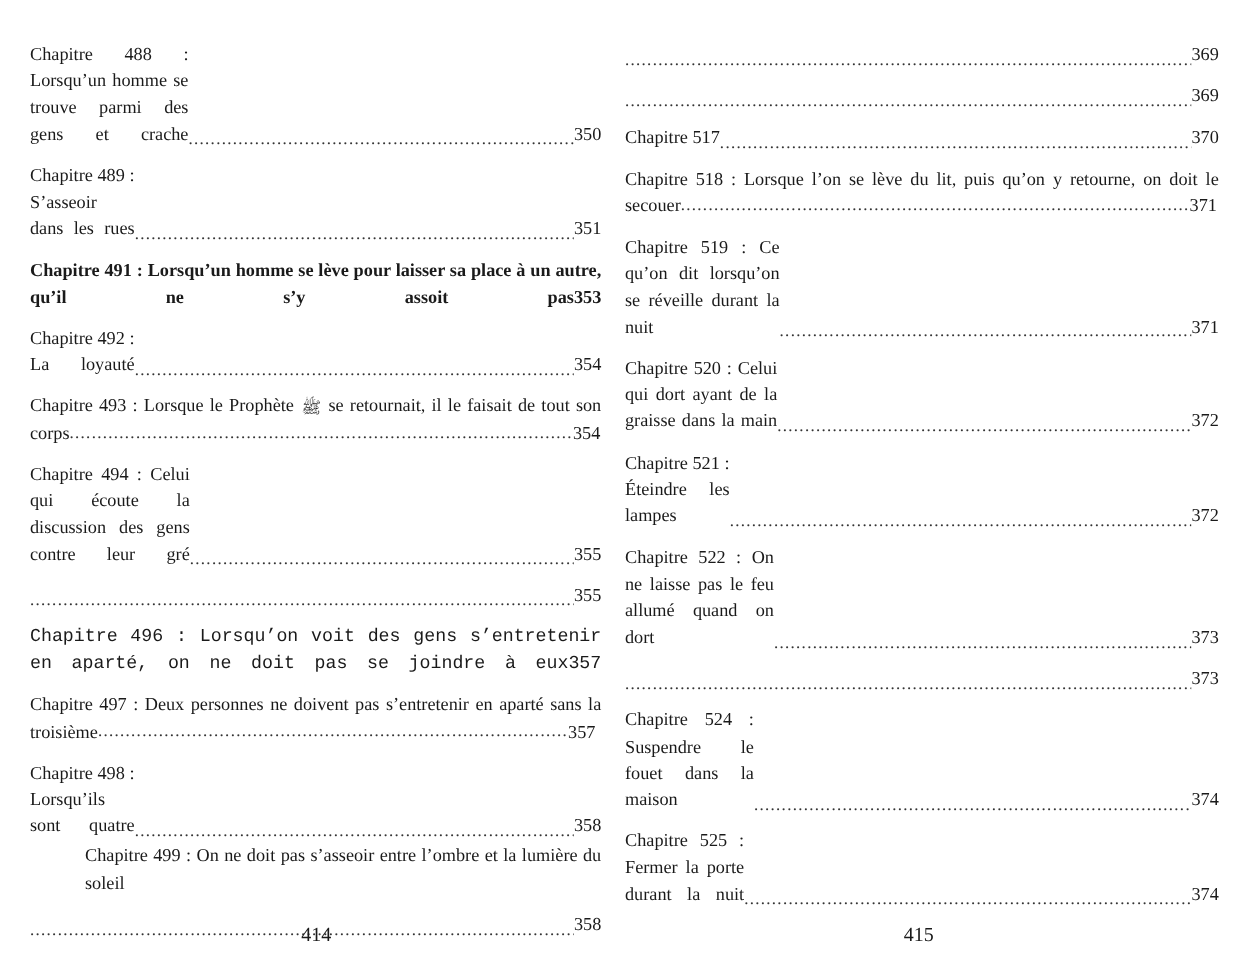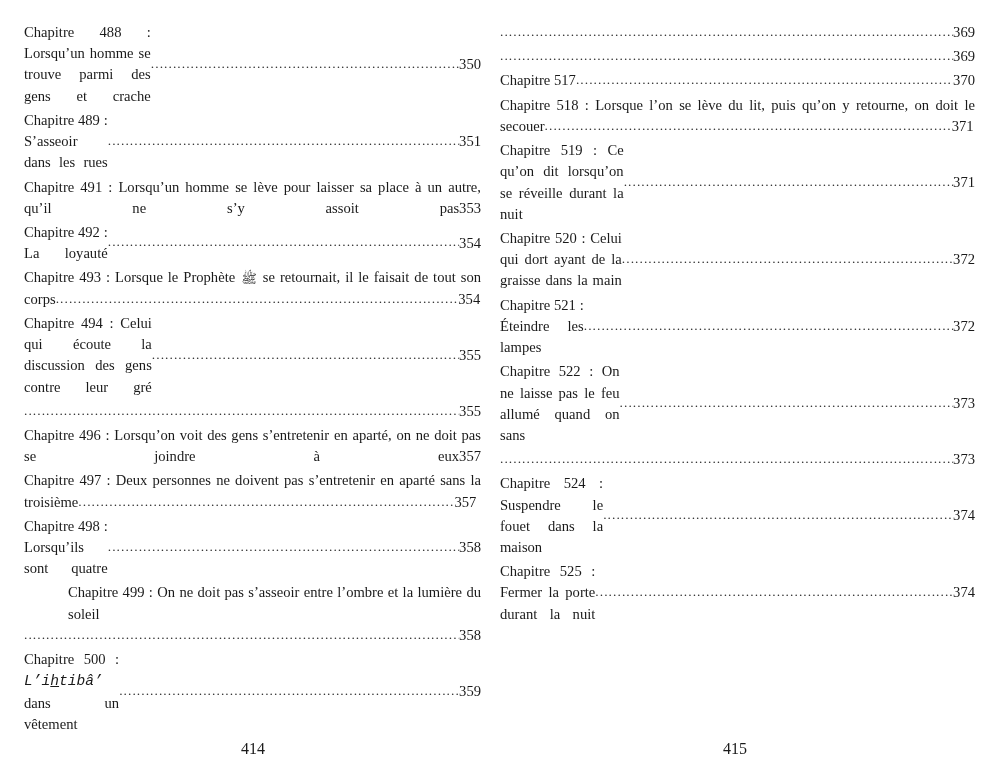--- a/index.html
+++ b/index.html
@@ -53,22 +53,23 @@
     hyphens: none;
     word-spacing: 0.1px;
   }
   .toc-entry .label {
     white-space: nowrap;
   }
   .toc-entry .title {
   }
   .dotline {
     display: flex;
-    align-items: center;
+    align-items: flex-end;
     width: 100%;
+    margin-top: 12px;
   }
   .dotline .text-part {
     flex: 0 1 auto;
   }
   .dotline .dots {
     flex: 1 1 auto;
     overflow: hidden;
     white-space: nowrap;
     letter-spacing: 1.05px;
     font-size: 13.5px;
@@ -149,21 +150,21 @@
           </div>
         </div>
         <div class="toc-entry">
           <div class="dotline">
             <span class="text-part"><span class="label">Chapitre 489 :</span> <span class="title">S’asseoir dans les rues</span></span>
             <span class="dots">............................................................................................................................................................................................................................</span>
             <span class="pageno">351</span>
           </div>
         </div>
         <div class="toc-entry multiline">
-          <div class="dotline multi" style="display: block; text-align: justify;"><span><span class="label">Chapitre 491 :</span> <span class="title">Lorsqu’un homme se lève pour laisser sa place à un autre, qu’il ne s’y assoit pas</span></span><span class="dots inline-dots" style="display: inline; letter-spacing: 1.05px;"></span><span class="pageno">353</span></div>
+          <div class="dotline multi" style="display: block; text-align: justify; font-weight: bold;"><span><span class="label">Chapitre 491 :</span> <span class="title">Lorsqu’un homme se lève pour laisser sa place à un autre, qu’il ne s’y assoit pas</span></span><span class="dots inline-dots" style="display: inline; letter-spacing: 1.05px;"></span><span class="pageno">353</span></div>
         </div>
         <div class="toc-entry">
           <div class="dotline">
             <span class="text-part"><span class="label">Chapitre 492 :</span> <span class="title">La loyauté</span></span>
             <span class="dots">............................................................................................................................................................................................................................</span>
             <span class="pageno">354</span>
           </div>
         </div>
         <div class="toc-entry multiline">
           <div class="dotline multi" style="display: block; text-align: justify;"><span><span class="label">Chapitre 493 :</span> <span class="title">Lorsque le Prophète <span class="sws">ﷺ</span> se retournait, il le faisait de tout son corps</span></span><span class="dots inline-dots" style="display: inline; letter-spacing: 1.05px;">...........................................................................................</span><span class="pageno">354</span></div>
@@ -175,21 +176,21 @@
             <span class="pageno">355</span>
           </div>
         </div>
         <div class="toc-entry">
           <div class="dotline">
             <span class="dots">............................................................................................................................................................................................................................</span>
             <span class="pageno">355</span>
           </div>
         </div>
         <div class="toc-entry multiline">
-          <div class="dotline multi" style="display: block; text-align: justify;"><span><span class="label">Chapitre 496 :</span> <span class="title">Lorsqu’on voit des gens s’entretenir en aparté, on ne doit pas se joindre à eux</span></span><span class="dots inline-dots" style="display: inline; letter-spacing: 1.05px;"></span><span class="pageno">357</span></div>
+          <div class="dotline multi" style="display: block; text-align: justify; font-family: Liberation Mono, monospace;"><span><span class="label">Chapitre 496 :</span> <span class="title">Lorsqu’on voit des gens s’entretenir en aparté, on ne doit pas se joindre à eux</span></span><span class="dots inline-dots" style="display: inline; letter-spacing: 1.05px;"></span><span class="pageno">357</span></div>
         </div>
         <div class="toc-entry multiline">
           <div class="dotline multi" style="display: block; text-align: justify;"><span><span class="label">Chapitre 497 :</span> <span class="title">Deux personnes ne doivent pas s’entretenir en aparté sans la troisième</span></span><span class="dots inline-dots" style="display: inline; letter-spacing: 1.05px;">.....................................................................................</span><span class="pageno">357</span></div>
         </div>
         <div class="toc-entry">
           <div class="dotline">
             <span class="text-part"><span class="label">Chapitre 498 :</span> <span class="title">Lorsqu’ils sont quatre</span></span>
             <span class="dots">............................................................................................................................................................................................................................</span>
             <span class="pageno">358</span>
           </div>
@@ -248,21 +249,21 @@
         </div>
         <div class="toc-entry">
           <div class="dotline">
             <span class="text-part"><span class="label">Chapitre 521 :</span> <span class="title">Éteindre les lampes</span></span>
             <span class="dots">............................................................................................................................................................................................................................</span>
             <span class="pageno">372</span>
           </div>
         </div>
         <div class="toc-entry">
           <div class="dotline">
-            <span class="text-part"><span class="label">Chapitre 522 :</span> <span class="title">On ne laisse pas le feu allumé quand on sans</span></span>
+            <span class="text-part"><span class="label">Chapitre 522 :</span> <span class="title">On ne laisse pas le feu allumé quand on dort</span></span>
             <span class="dots">............................................................................................................................................................................................................................</span>
             <span class="pageno">373</span>
           </div>
         </div>
         <div class="toc-entry">
           <div class="dotline">
             <span class="dots">............................................................................................................................................................................................................................</span>
             <span class="pageno">373</span>
           </div>
         </div>

